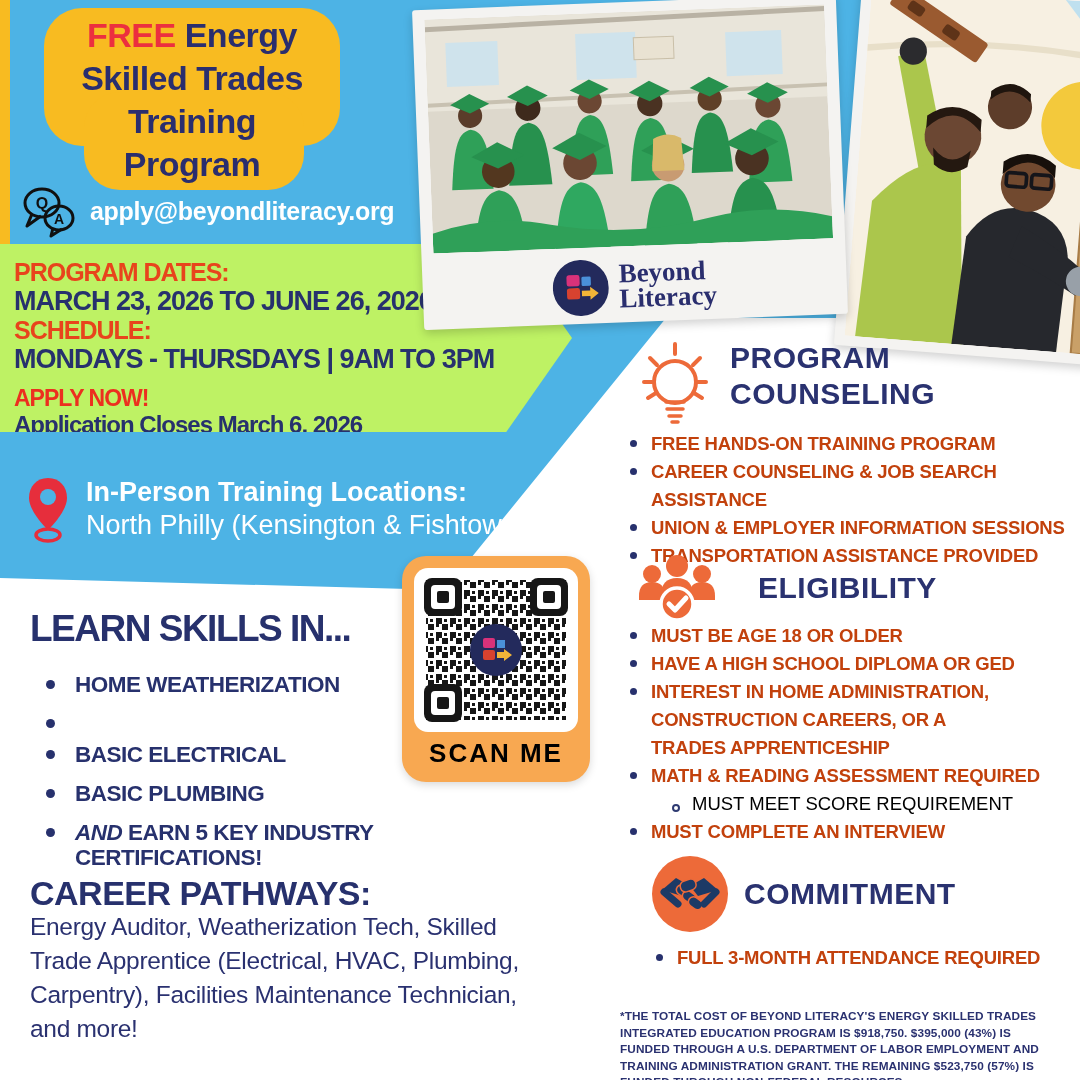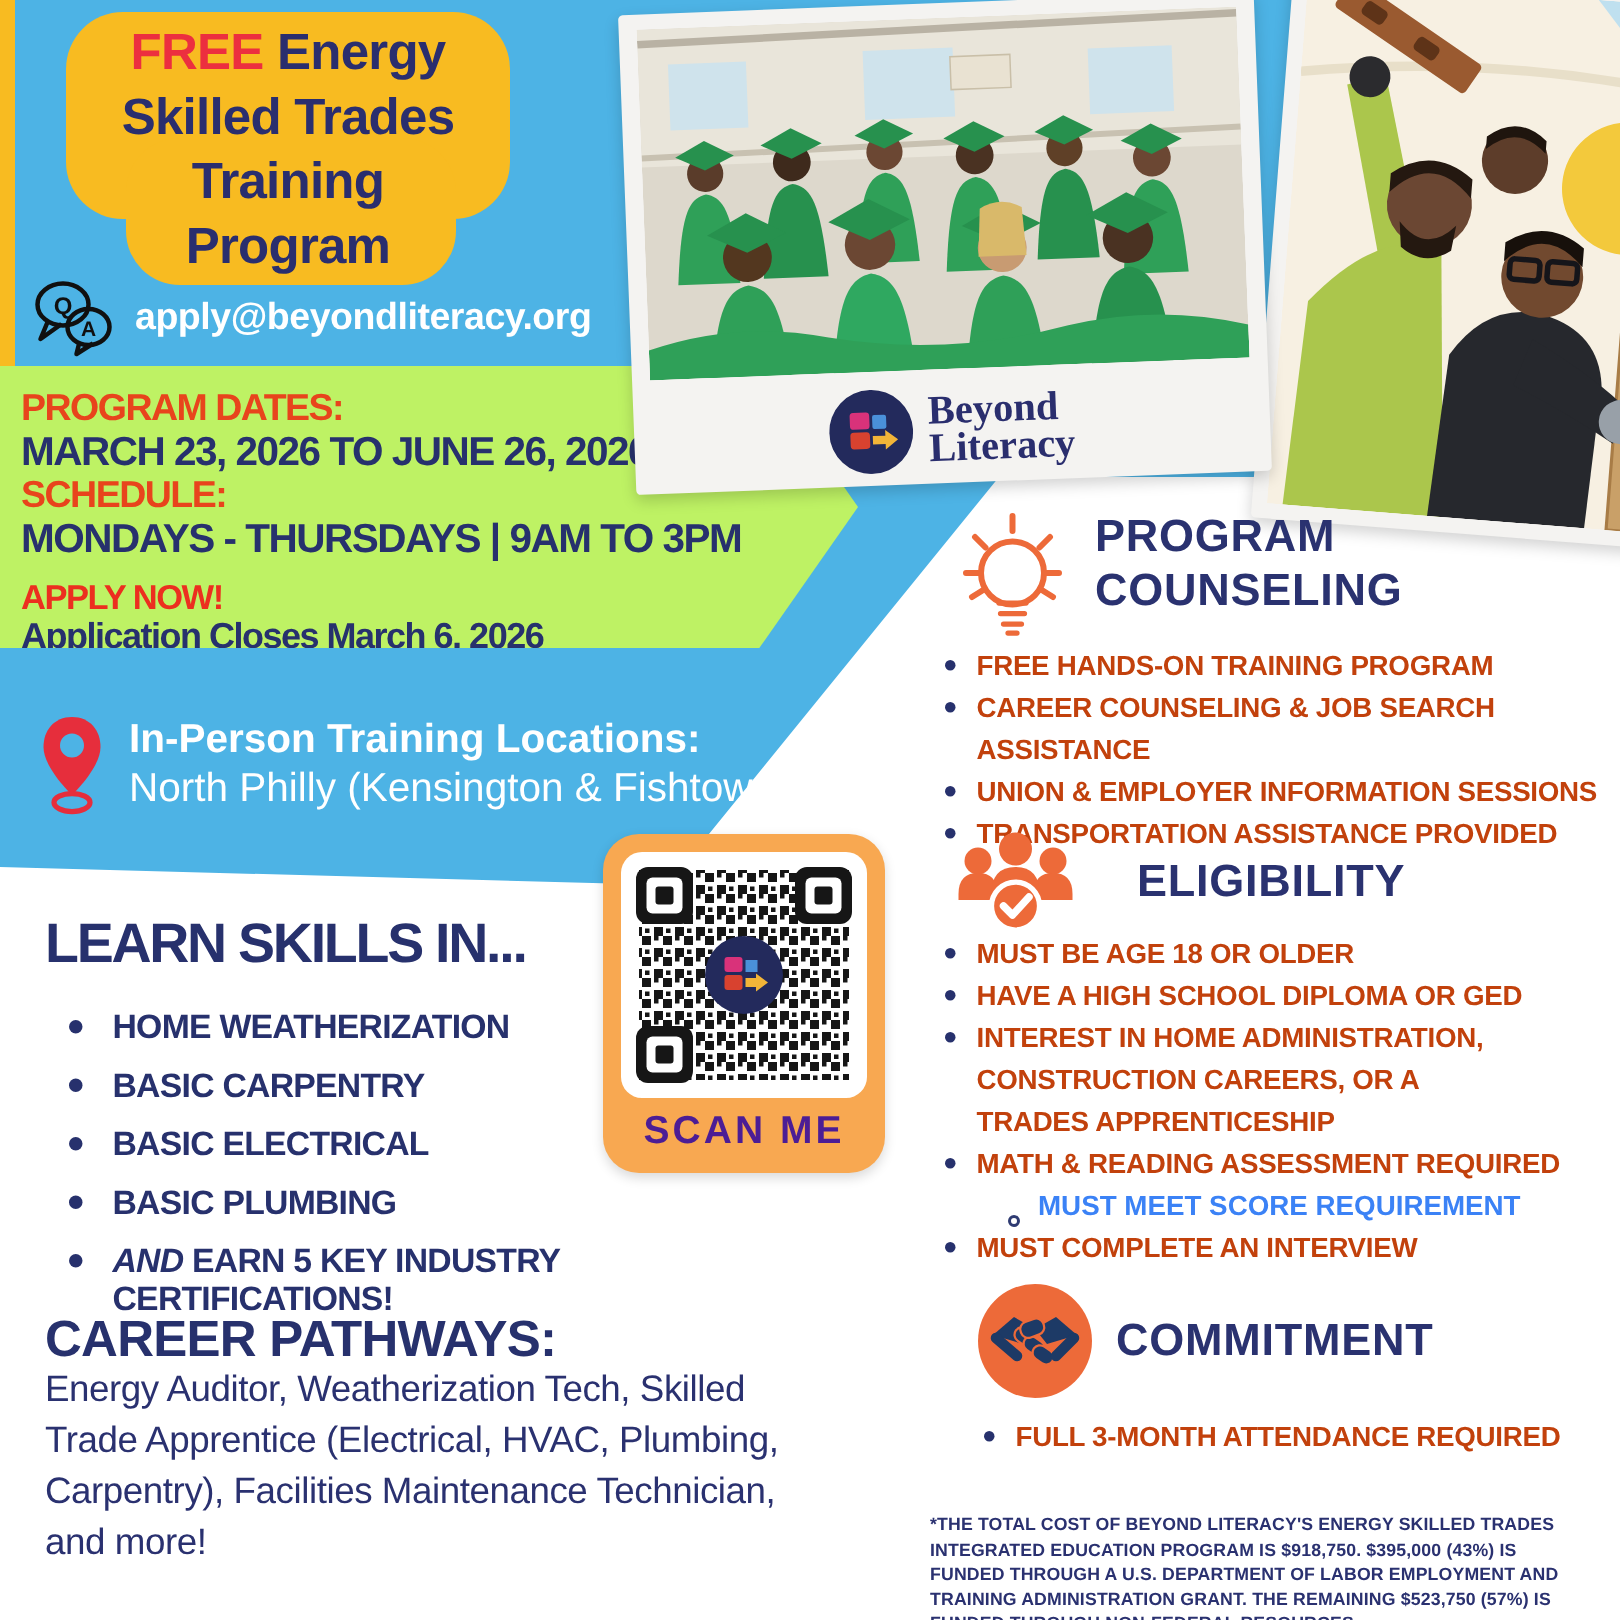--- a/index.html
+++ b/index.html
@@ -53,38 +53,38 @@
     position:absolute;left:848px;top:-16px;width:272px;height:372px;background:#F4F3F1;
     transform:rotate(4.5deg);box-shadow:0 4px 10px rgba(0,0,0,.18);border-radius:3px;
   }
   .photo2 .img{position:absolute;left:10px;top:10px;right:10px;bottom:10px;overflow:hidden;}
   
   .qr-frame{
     position:absolute;left:402px;top:556px;width:188px;height:226px;background:#F8A851;border-radius:24px;
     box-shadow:0 3px 8px rgba(0,0,0,.15);
   }
   .qr-white{position:absolute;left:12px;top:12px;width:164px;height:164px;background:#fff;border-radius:14px;}
-  .qr-label{position:absolute;left:0;right:0;top:182px;text-align:center;color:#4c1d95;font-weight:bold;font-size:26px;letter-spacing:2px;}
+  .qr-label{position:absolute;left:0;right:0;top:182px;text-align:center;color:#000000;font-weight:bold;font-size:26px;letter-spacing:2px;}
   
   .learn-h{position:absolute;left:30px;top:608px;color:#27316D;font-weight:bold;font-size:37px;letter-spacing:-1.5px;}
   .learn-list{position:absolute;left:46px;top:672px;width:470px;}
   .learn-list .li{display:flex;gap:20px;align-items:flex-start;margin-bottom:14px;color:#27316D;font-weight:bold;font-size:22.5px;letter-spacing:-0.5px;line-height:25px;}
   .dot{width:9px;height:9px;border-radius:50%;background:#27316D;margin-top:8px;flex:none;}
   .career-h{position:absolute;left:30px;top:874px;color:#27316D;font-weight:bold;font-size:34px;letter-spacing:-0.5px;}
   .career-body{position:absolute;left:30px;top:910px;width:520px;color:#2A3170;font-size:24.5px;line-height:34px;letter-spacing:-0.3px;}
   
   .hl-head{position:absolute;left:638px;top:340px;display:flex;gap:18px;align-items:flex-start;}
   .sec-title{color:#2A3270;font-weight:bold;font-size:30px;line-height:36px;letter-spacing:0.5px;}
   .hl-list{position:absolute;left:630px;top:430px;width:440px;}
   .rlist .li{display:flex;gap:14px;align-items:flex-start;color:#c2410c;font-weight:600;font-size:18.5px;line-height:28px;letter-spacing:-0.2px;}
   .rlist .dot{width:7px;height:7px;margin-top:10px;}
   .el-head{position:absolute;left:636px;top:552px;display:flex;gap:40px;align-items:center;}
   .el-list{position:absolute;left:630px;top:622px;width:420px;}
   .el-list .wrap{width:370px;}
-  .subli{display:flex;gap:12px;margin-left:42px;align-items:flex-end;color:#3b82f6;font-weight:700;font-size:18.5px;line-height:28px;}
+  .subli{display:flex;gap:12px;margin-left:42px;align-items:center;color:#000000;font-weight:400;font-size:18.5px;line-height:28px;}
   .ring{width:8px;height:8px;border-radius:50%;border:2.5px solid #2F3B72;margin-top:8px;flex:none;}
   .cm-head{position:absolute;left:652px;top:856px;display:flex;gap:16px;align-items:center;}
   .cm-list{position:absolute;left:656px;top:944px;width:420px;}
   .footnote{
     position:absolute;left:620px;top:1008px;width:438px;color:#2A3170;
     font-weight:bold;font-size:11.8px;line-height:16.5px;letter-spacing:0.1px;
   }
   .b{font-weight:bold;}
   .it{font-style:italic;}
 </style>
@@ -256,21 +256,20 @@
   </div>
 
   <div class="learn-h">LEARN SKILLS IN...</div>
   <div class="learn-list">
     <div class="li">
         <span class="dot"></span>
         <span>HOME WEATHERIZATION</span>
       </div>
     <div class="li">
         <span class="dot"></span>
-        <span>BASIC CARPENTRY</span>
       </div>
     <div class="li">
         <span class="dot"></span>
         <span>BASIC ELECTRICAL</span>
       </div>
     <div class="li">
         <span class="dot"></span>
         <span>BASIC PLUMBING</span>
       </div>
     <div class="li">

